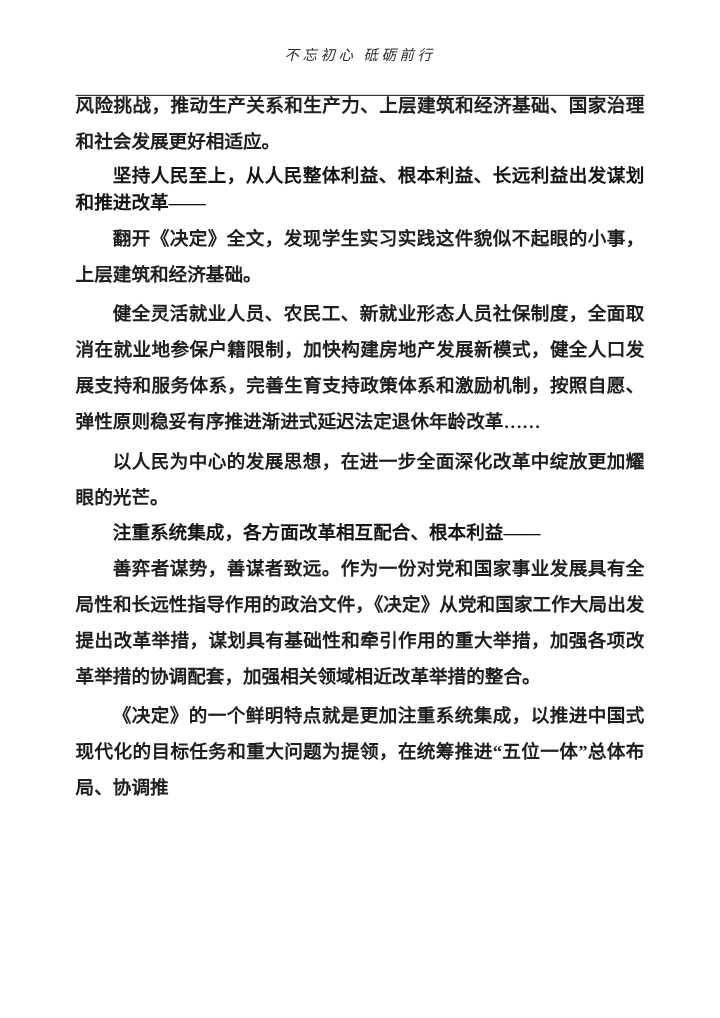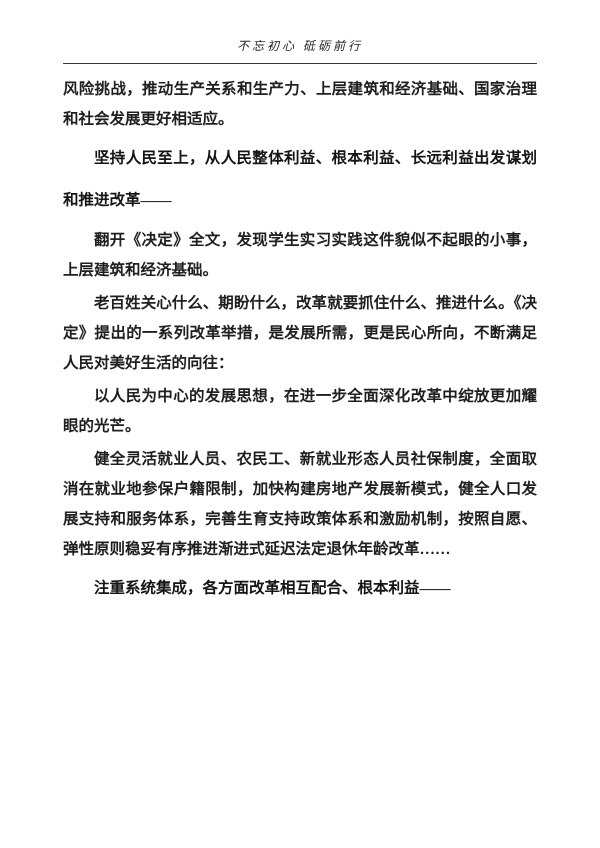--- a/index.html
+++ b/index.html
@@ -19,21 +19,21 @@
   .header {
     position: absolute;
     top: 36px;
     left: 63px;
     width: 474px;
     text-align: center;
     font-size: 12px;
     font-style: italic;
     letter-spacing: 3px;
     color: #2a2a2a;
-    padding-bottom: 9px;
+    padding-bottom: 25px;
     border-bottom: 1px solid #3a3a3a;
   }
   .content {
     position: absolute;
     top: 74px;
     left: 63px;
     width: 474px;
     font-size: 15.5px;
     line-height: 30px;
     text-align: justify;
@@ -44,21 +44,21 @@
     margin: 0 0 3px 0;
     text-indent: 2em;
     font-weight: bold;
   }
   .content p.no-indent {
     text-indent: 0;
   }
   .content h2.section-heading {
     margin: 3px 0 4px 0;
     font-size: 15.5px;
-    line-height: 42px;
+    line-height: 22px;
     font-weight: bold;
     text-indent: 2em;
     color: #151515;
   }
   .page-number {
     position: absolute;
     bottom: 50px;
     left: 0;
     width: 600px;
     text-align: center;
@@ -73,20 +73,21 @@
 <div class="page">
 
   <div class="header">
     <span>不忘初心 砥砺前行</span>
   </div>
 
   <div class="content" id="content">
       <p class="paragraph no-indent">风险挑战，推动生产关系和生产力、上层建筑和经济基础、国家治理和社会发展更好相适应。</p>
       <h2 class="section-heading">坚持人民至上，从人民整体利益、根本利益、长远利益出发谋划和推进改革——</h2>
       <p class="paragraph">翻开《决定》全文，发现学生实习实践这件貌似不起眼的小事，上层建筑和经济基础。</p>
-      <p class="paragraph">老百姓关心什么、期盼什么，改革就要抓住什么、推进什么。《决定》提出的一系列改革举措，是发展所需，更是民心所向，不断满足人民对美好生活的向往：</p>
+      <p class="paragraph">健全灵活就业人员、农民工、新就业形态人员社保制度，全面取消在就业地参保户籍限制，加快构建房地产发展新模式，健全人口发展支持和服务体系，完善生育支持政策体系和激励机制，按照自愿、弹性原则稳妥有序推进渐进式延迟法定退休年龄改革……</p>
       <p class="paragraph">以人民为中心的发展思想，在进一步全面深化改革中绽放更加耀眼的光芒。</p>
-      <p class="paragraph">健全灵活就业人员、农民工、新就业形态人员社保制度，全面取消在就业地参保户籍限制，加快构建房地产发展新模式，健全人口发展支持和服务体系，完善生育支持政策体系和激励机制，按照自愿、弹性原则稳妥有序推进渐进式延迟法定退休年龄改革……</p>
       <h2 class="section-heading">注重系统集成，各方面改革相互配合、根本利益——</h2>
+      <p class="paragraph">善弈者谋势，善谋者致远。作为一份对党和国家事业发展具有全局性和长远性指导作用的政治文件，《决定》从党和国家工作大局出发提出改革举措，谋划具有基础性和牵引作用的重大举措，加强各项改革举措的协调配套，加强相关领域相近改革举措的整合。</p>
+      <p class="paragraph">《决定》的一个鲜明特点就是更加注重系统集成，以推进中国式现代化的目标任务和重大问题为提领，在统筹推进“五位一体”总体布局、协调推</p>
     </div>
 
 
 </div>
 
 </body></html>

